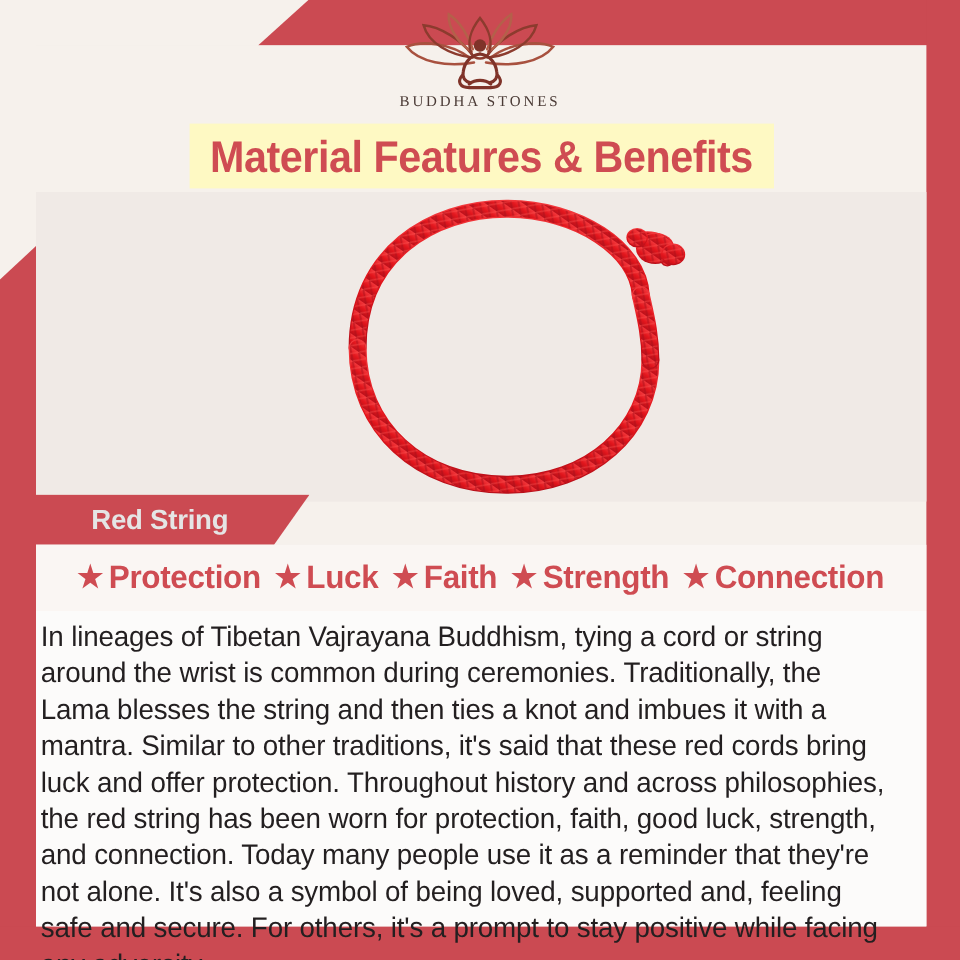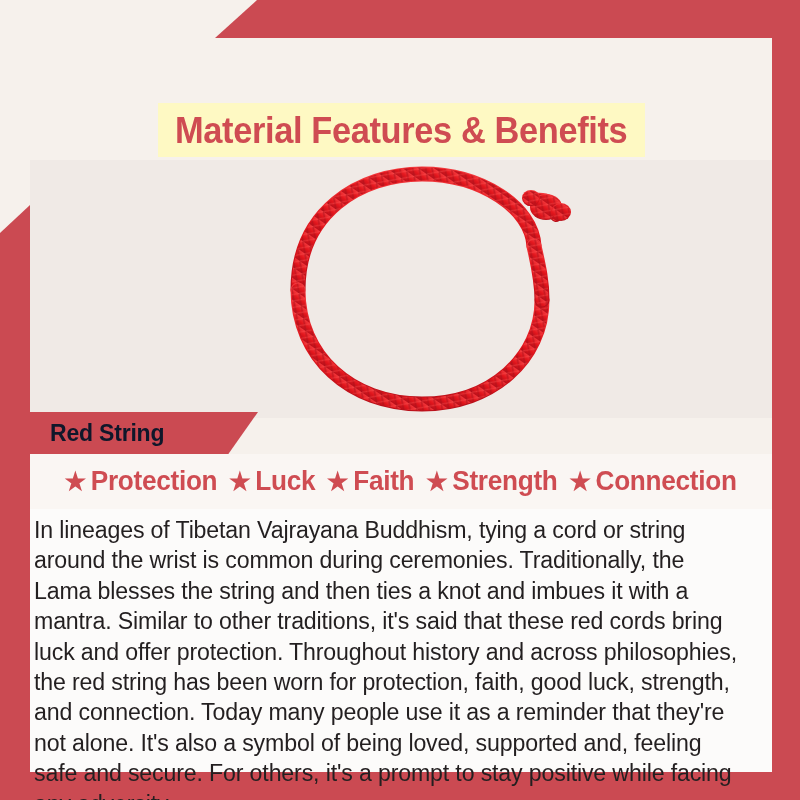--- a/index.html
+++ b/index.html
@@ -108,22 +108,22 @@
   .ribbon {
     position:absolute;
     left:30px; top:412px;
     width:228px; height:42px;
     background:#cb4a52;
     clip-path:polygon(0 0, 100% 0, 87% 100%, 0 100%);
     display:flex; align-items:center;
     z-index:6;
   }
   .ribbon-text {
-    margin-left:20px;
-    color:#0f172a;
+    margin-left:46px;
+    color:#e5e5e5;
     font-family:"Liberation Sans Narrow","Liberation Sans", sans-serif;
     font-weight:bold;
     font-size:23px;
     letter-spacing:-0.2px;
     white-space:nowrap;
   }
 
   
   .benefits-band {
     position:absolute;
@@ -175,20 +175,49 @@
 
 <div class="page">
 
   <div class="inner-field"></div>
 
   <div class="frame-top"></div>
   <div class="frame-right"></div>
   <div class="frame-left"></div>
   <div class="frame-bottom"></div>
 
+  <div class="logo-block">
+    <span class="logo-mark">
+      <svg viewBox="0 0 134 68" width="134" height="68" xmlns="http://www.w3.org/2000/svg">
+        <g fill="none" stroke="#8c3b2e" stroke-width="2.1" stroke-linecap="round">
+
+          <path d="M62 44 C 40 48, 16 44, 6 31 C 20 25, 44 29, 58 40" stroke="#a8513f"></path>
+          <path d="M61 40 C 42 38, 24 28, 20 13 C 34 14, 52 26, 60 37" stroke="#8c3b2e"></path>
+          <path d="M60 35 C 49 28, 40 15, 41 4 C 51 10, 58 24, 61 33" stroke="#b4604a"></path>
+
+          <path d="M72 44 C 94 48, 118 44, 128 31 C 114 25, 90 29, 76 40" stroke="#a8513f"></path>
+          <path d="M73 40 C 92 38, 110 28, 114 13 C 100 14, 82 26, 74 37" stroke="#8c3b2e"></path>
+          <path d="M74 35 C 85 28, 94 15, 93 4 C 83 10, 76 24, 73 33" stroke="#b4604a"></path>
+
+          <path d="M67 7 C 59 17, 56 28, 60 37 C 63 42, 71 42, 74 37 C 78 28, 75 17, 67 7 Z" stroke="#8c3b2e"></path>
+        </g>
+        <g fill="none" stroke="#7f3329" stroke-width="2.6" stroke-linecap="round" stroke-linejoin="round">
+
+          <circle cx="67" cy="30" r="5.2" fill="#7f3329" stroke="none"></circle>
+
+          <path d="M67 37 C 59 38, 54 44, 53 52 C 52 57, 55 60, 59 61"></path>
+          <path d="M67 37 C 75 38, 80 44, 81 52 C 82 57, 79 60, 75 61"></path>
+
+          <path d="M52 55 C 48 60, 50 65, 58 65 L 76 65 C 84 65, 86 60, 82 55"></path>
+          <path d="M58 62 C 63 58, 71 58, 76 62"></path>
+        </g>
+      </svg>
+    </span>
+    <span class="logo-word">BUDDHA STONES</span>
+  </div>
 
   <div class="title-band">
     <span class="title-text">Material Features &amp; Benefits</span>
   </div>
 
   <div class="hero">
     <svg width="742" height="258" viewBox="0 0 742 258" xmlns="http://www.w3.org/2000/svg">
       <defs>
         <linearGradient id="cordGrad" x1="0" y1="0" x2="0" y2="1">
           <stop offset="0%" stop-color="#f2383c"></stop>

